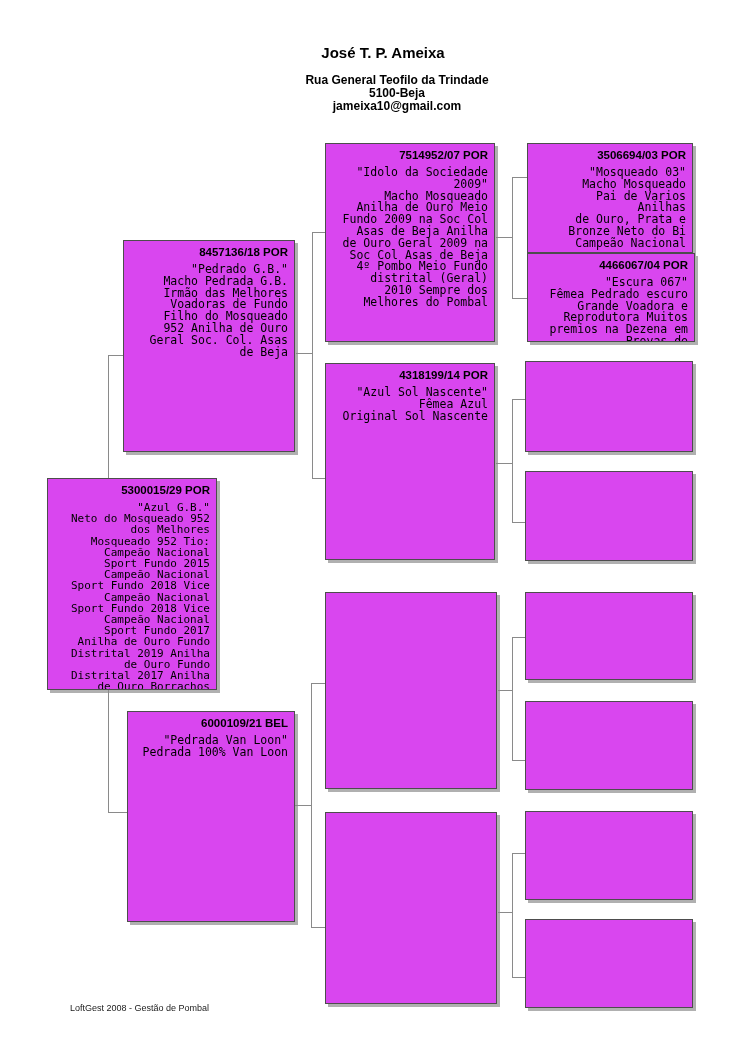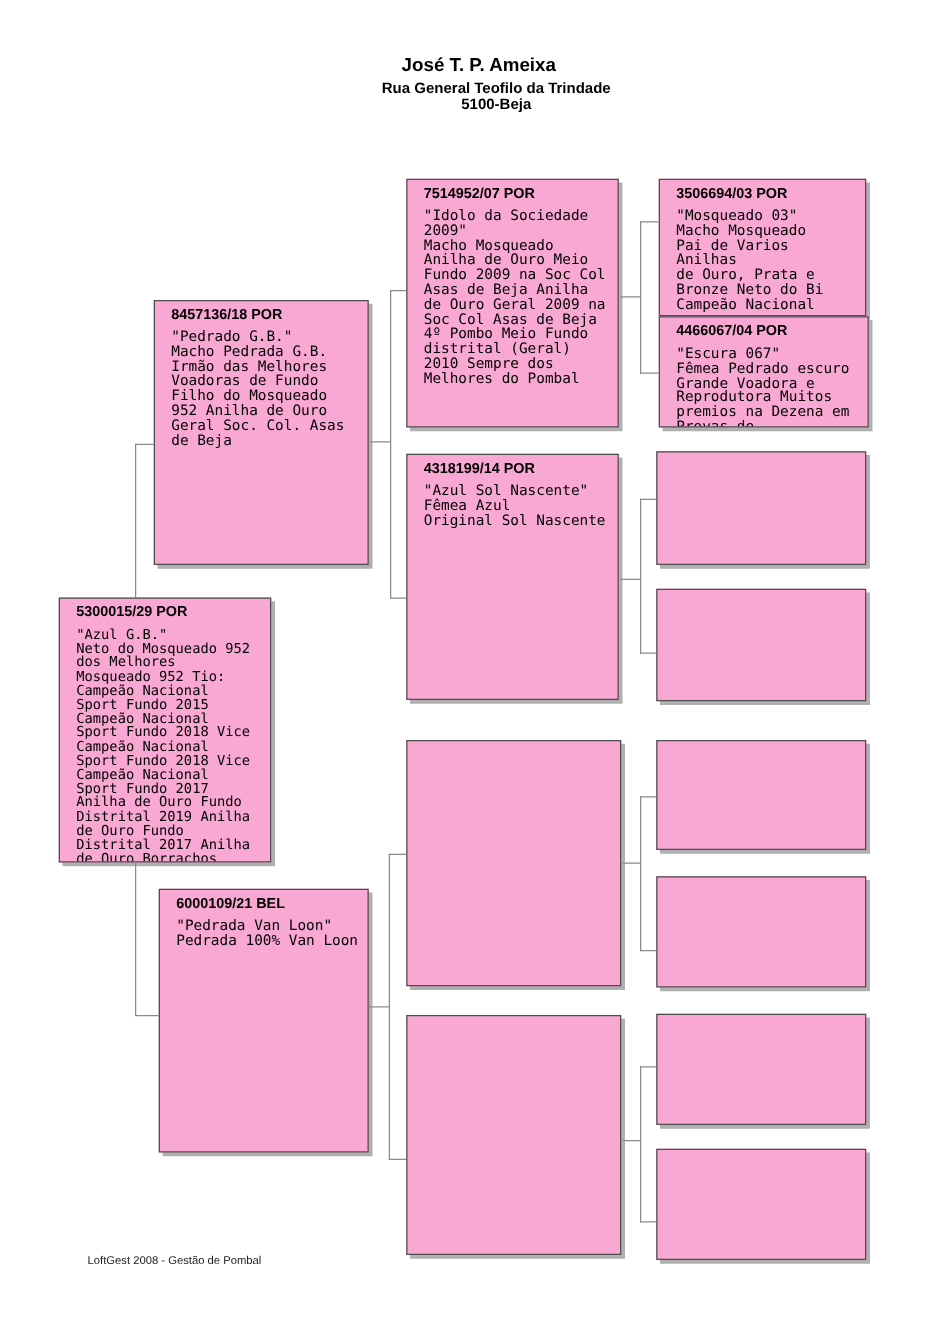--- a/index.html
+++ b/index.html
@@ -3,26 +3,26 @@
 <meta charset="utf-8">
 <style>
   html,body{margin:0;padding:0;}
   body{
     width:750px;height:1059px;position:relative;background:#ffffff;
     font-family:"Liberation Sans",sans-serif;color:#000;overflow:hidden;
   }
   .header{
     position:absolute;top:44px;left:0;width:750px;text-align:center;
   }
-  .header .name{font-size:15px;font-weight:bold;margin-bottom:3px;padding-left:16px;}
+  .header .name{font-size:15px;font-weight:bold;margin-bottom:13px;padding-left:16px;}
   .header .hline{font-size:12px;font-weight:bold;line-height:13px;padding-left:44px;}
   .pbox{
-    position:absolute;background:#f9a8d4;border:1px solid #4d4d4d;
+    position:absolute;background:#d946ef;border:1px solid #4d4d4d;
     box-shadow:3px 3px 0 #b0b0b0;box-sizing:border-box;
-    padding:5px 6px 0 13px;overflow:hidden;
+    padding:5px 6px 0 13px;overflow:hidden;text-align:right;
   }
   .ring{
     font-family:"Liberation Sans",sans-serif;font-size:11.5px;font-weight:bold;
     margin-bottom:6px;white-space:nowrap;
   }
   .desc{
     font-family:"DejaVu Sans Mono",monospace;font-size:11.5px;line-height:11.8px;
     white-space:pre-line;
   }
   .pbox.small-text .desc{font-size:11px;line-height:11.2px;}
@@ -33,20 +33,21 @@
     position:absolute;left:48px;top:1003px;font-size:9px;color:#222;padding-left:22px;
   }
 </style>
 </head>
 <body>
 
 <div class="header">
   <div class="name">José T. P. Ameixa</div>
   <div class="hline">Rua General Teofilo da Trindade</div>
   <div class="hline">5100-Beja</div>
+  <div class="hline">jameixa10@gmail.com</div>
 </div>
 
 <div class="pbox small-text" style="left:47px;top:478px;width:170px;height:212px;">
   <div class="ring">5300015/29 POR</div>
   <div class="desc">"Azul G.B."
 Neto do Mosqueado 952
 dos Melhores
 Mosqueado 952 Tio:
 Campeão Nacional
 Sport Fundo 2015

